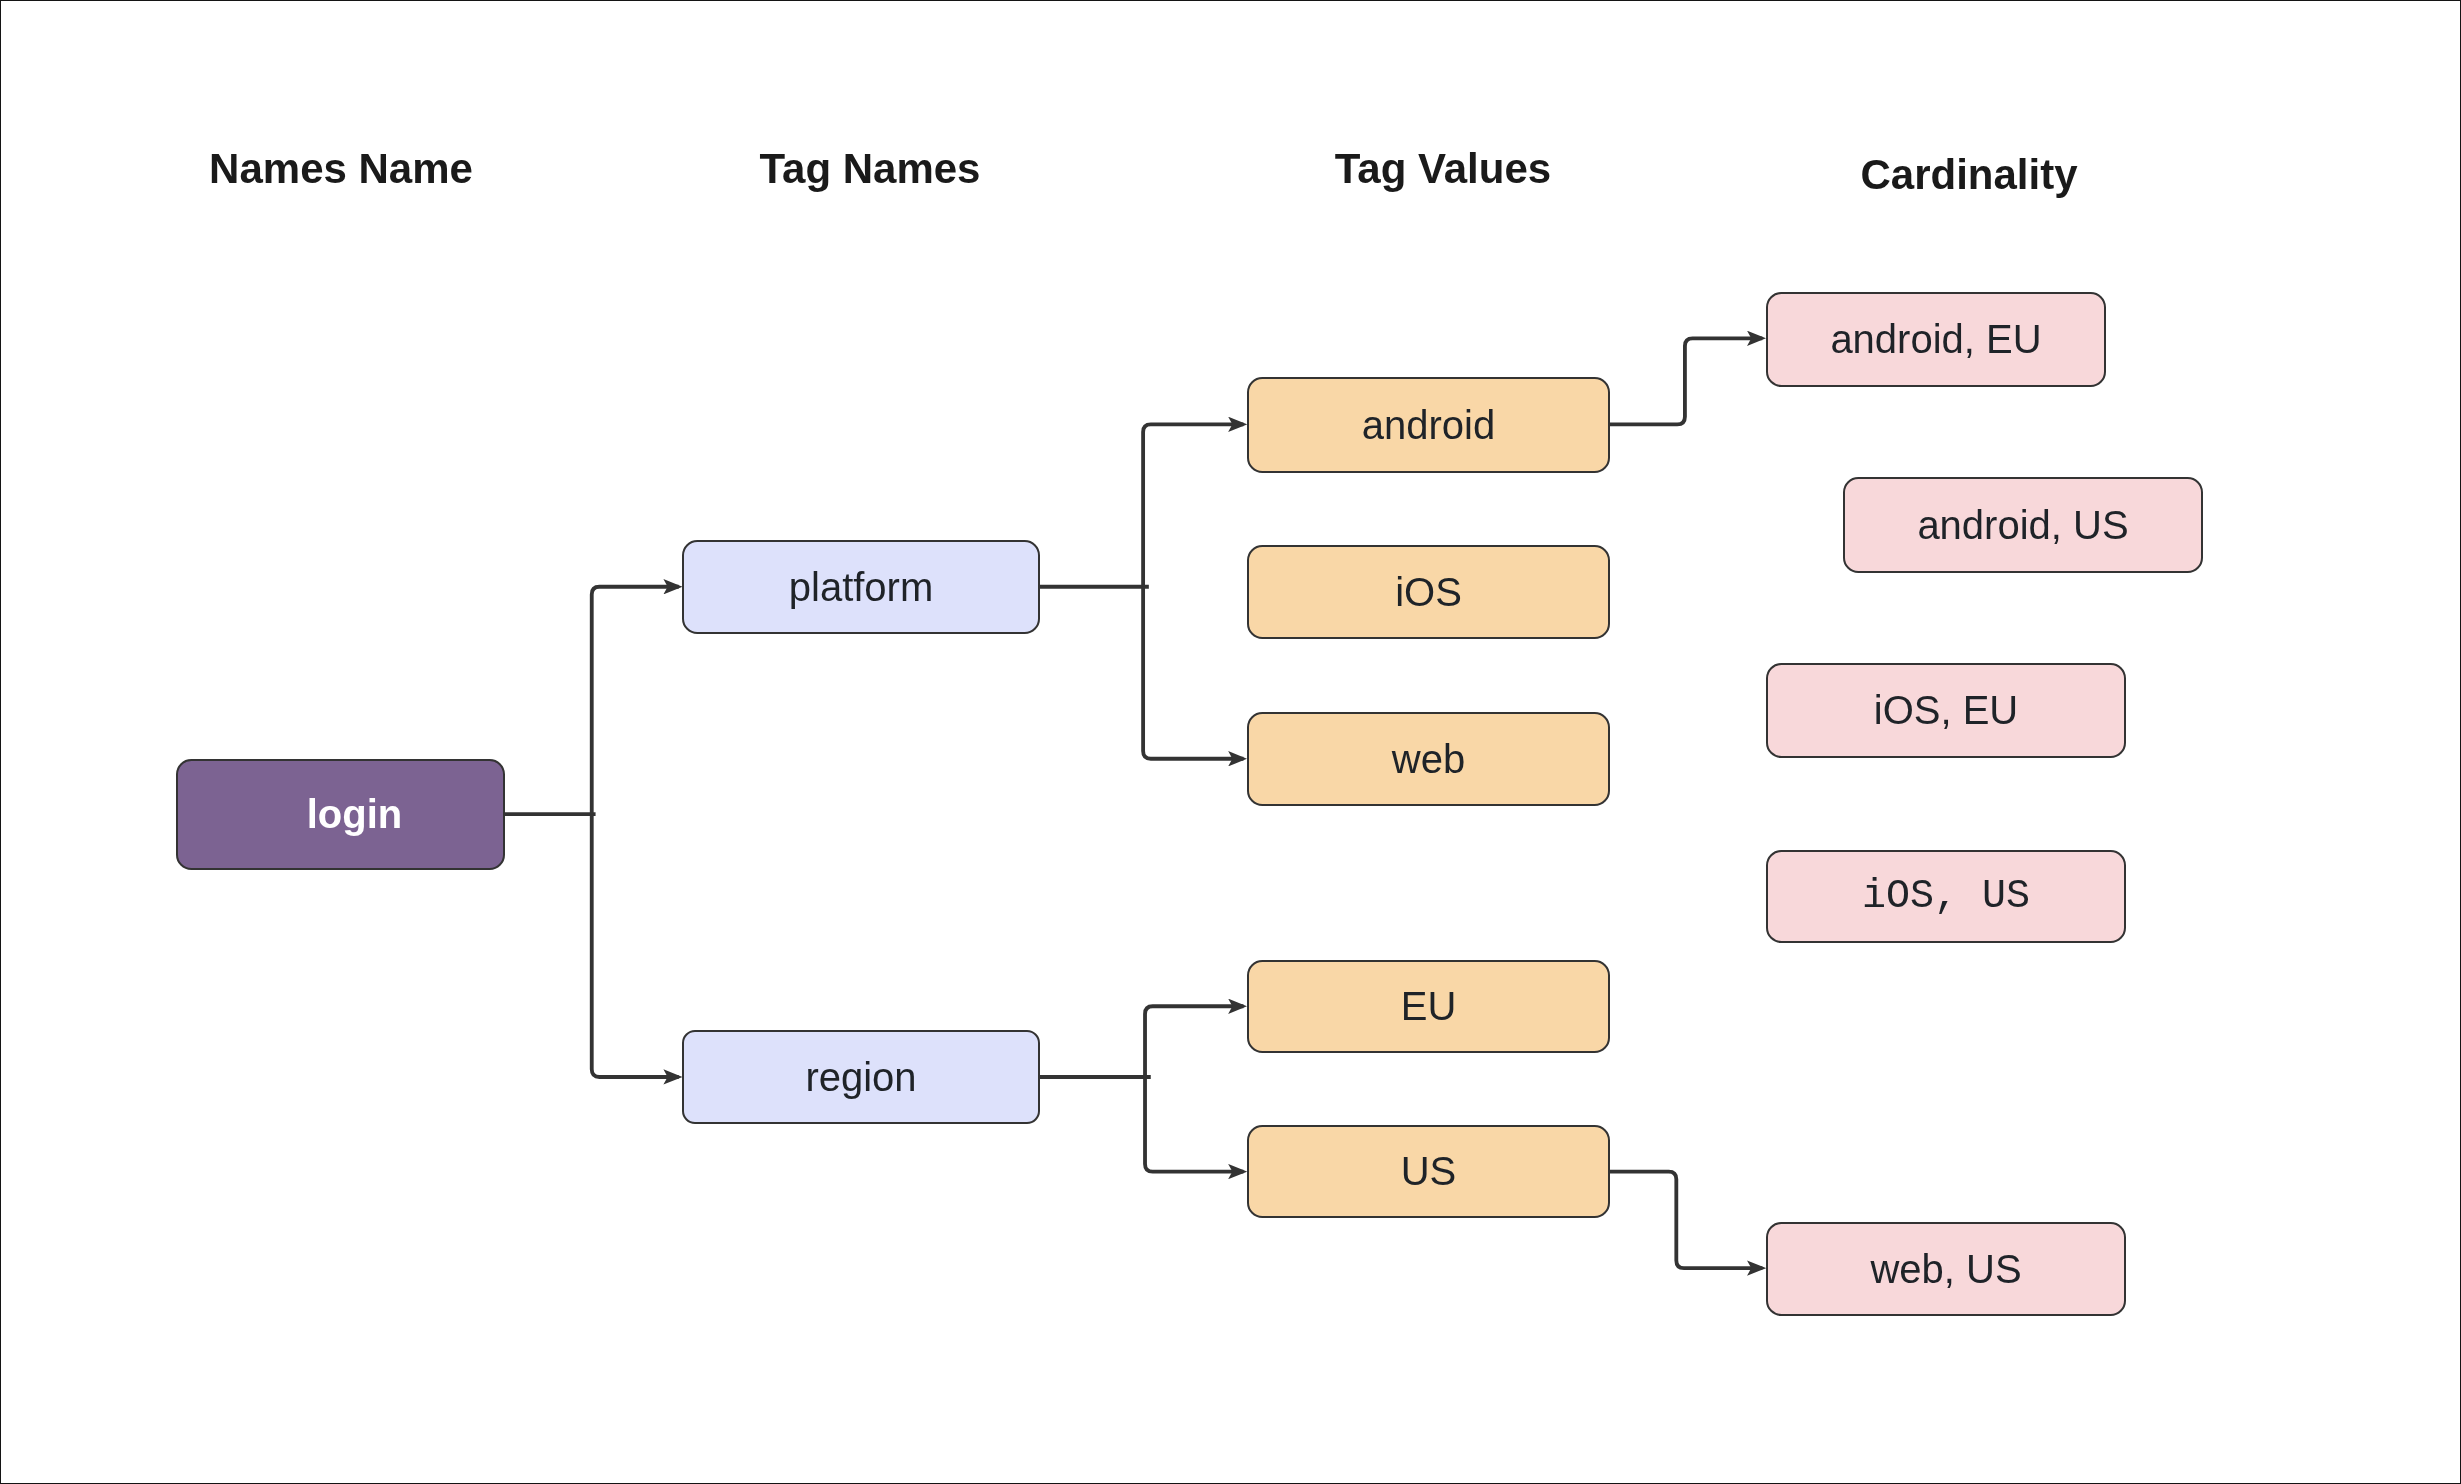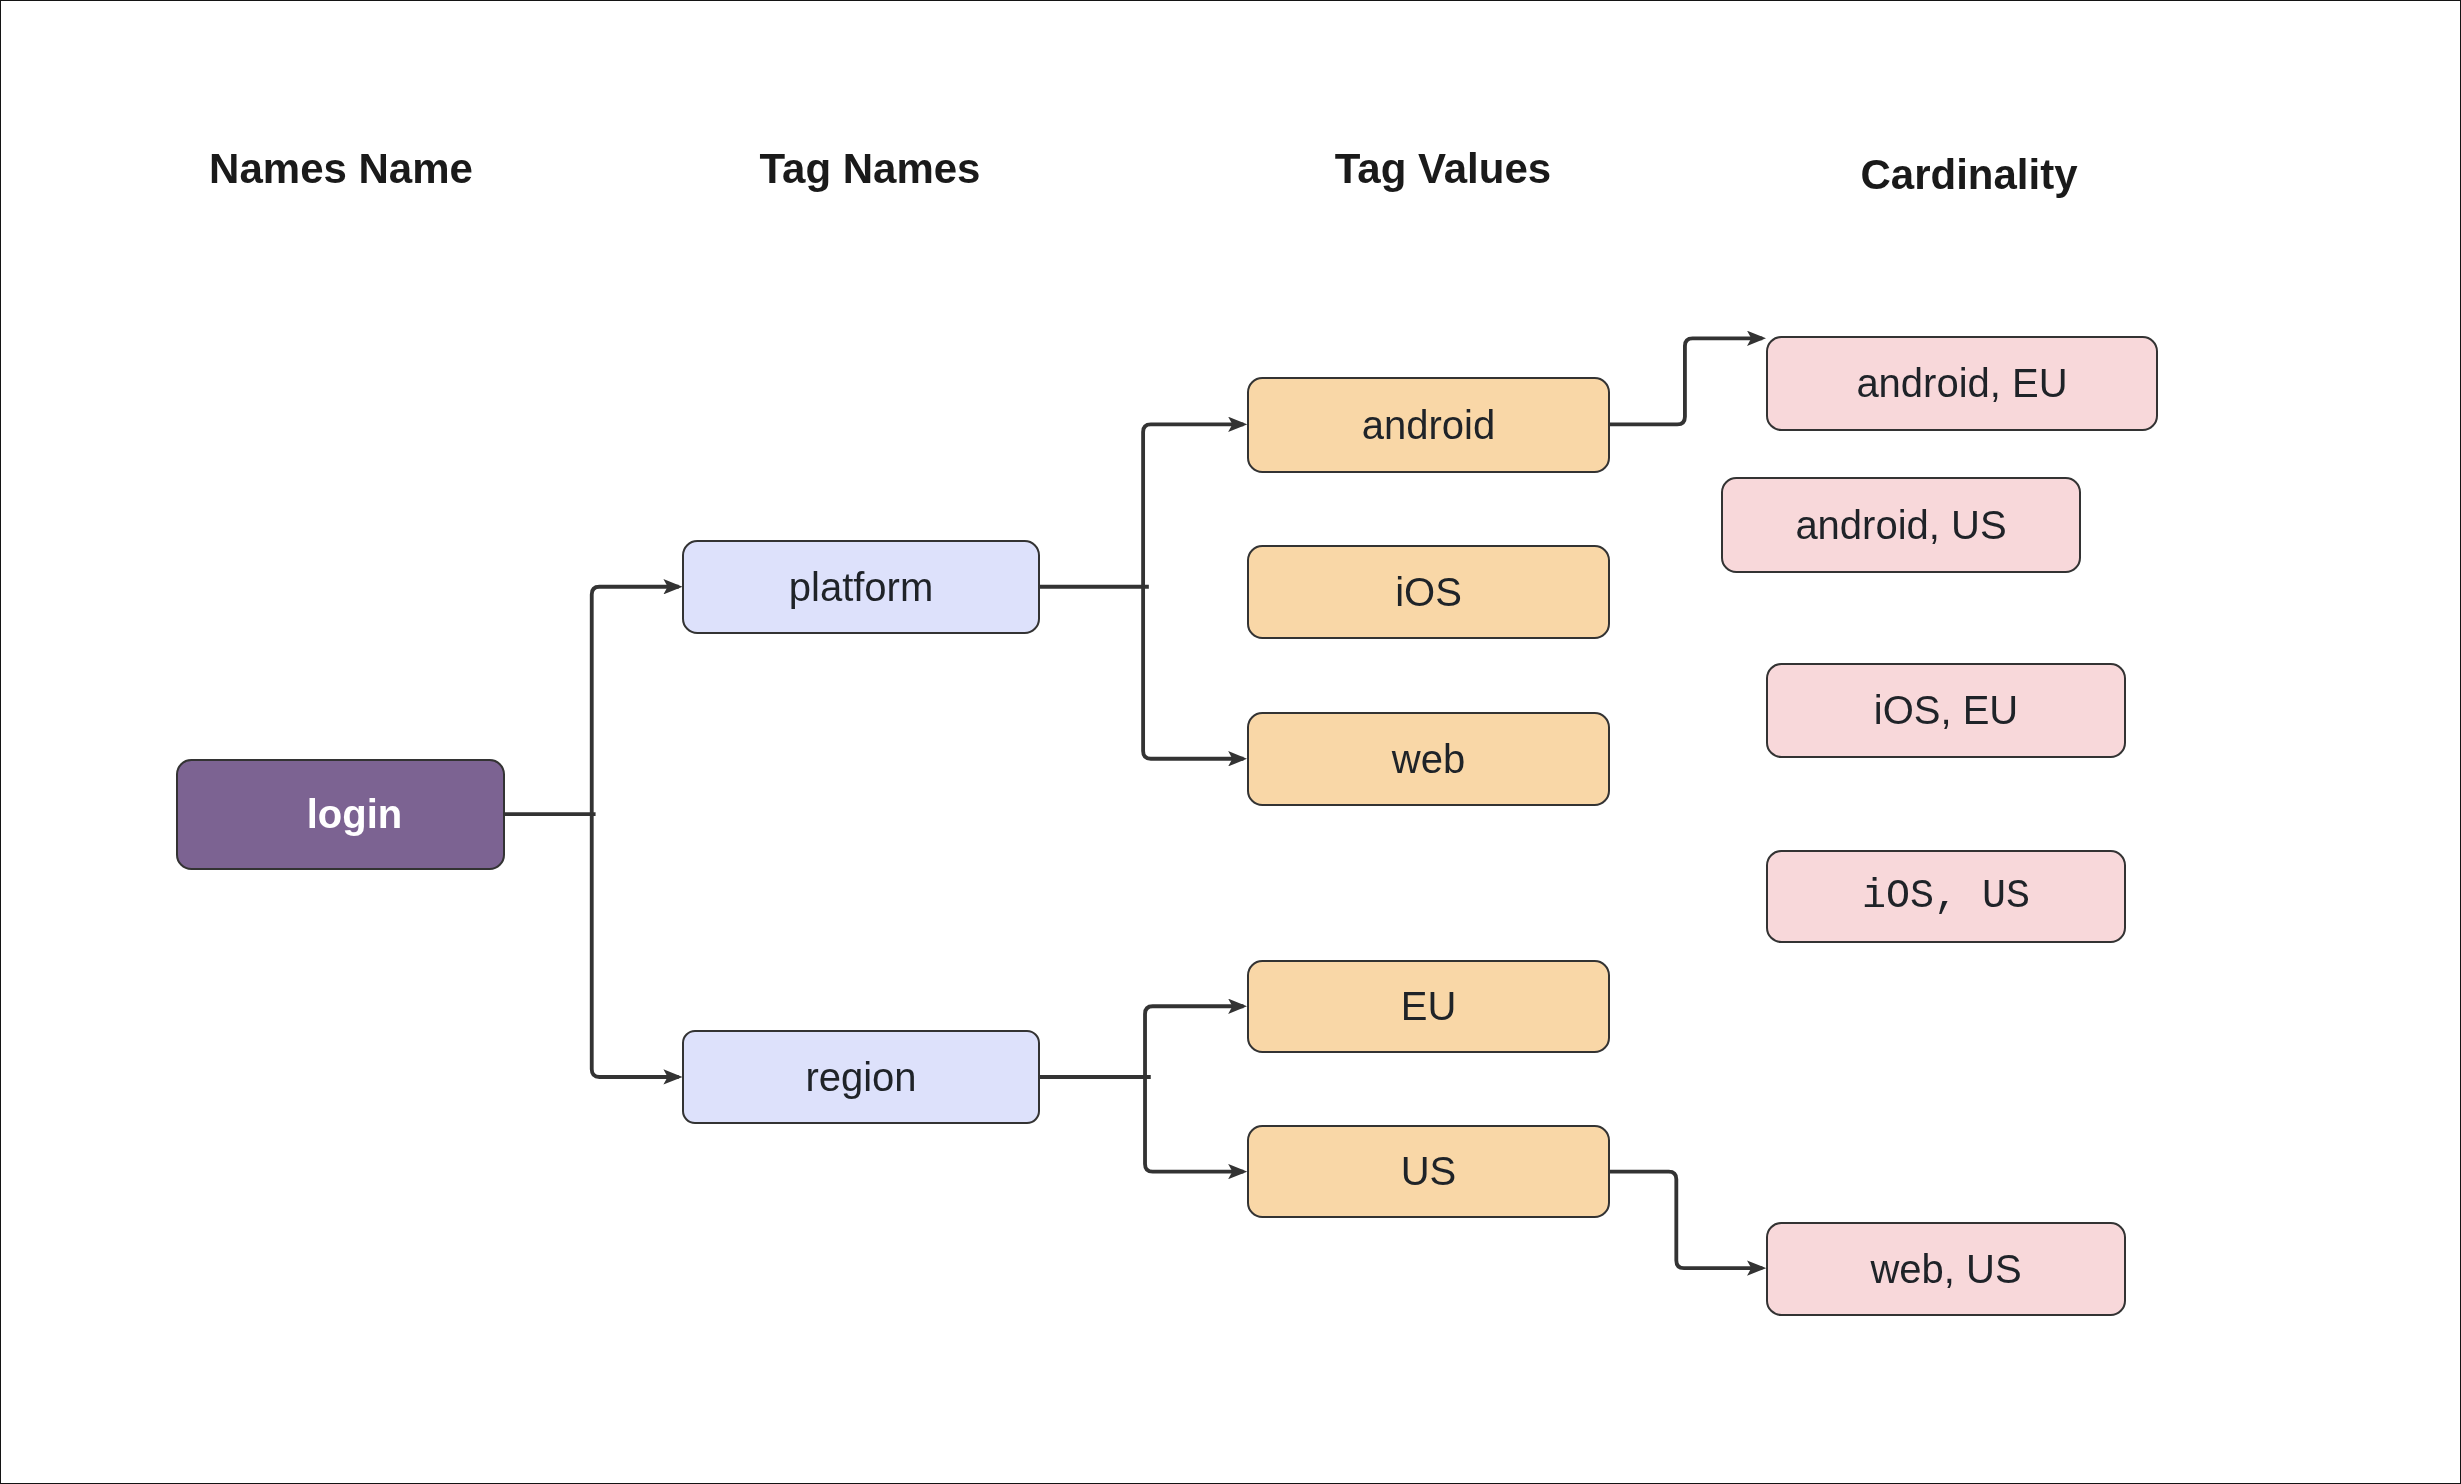--- a/index.html
+++ b/index.html
@@ -93,20 +93,20 @@
 
   <div class="node node-tagname" style="left:681px; top:539px; width:358px; height:94px;">platform</div>
   <div class="node node-tagname" style="left:681px; top:1029px; width:358px; height:94px;border-radius:13px;">region</div>
 
   <div class="node node-tagvalue" style="left:1246px; top:376px; width:363px; height:96px;">android</div>
   <div class="node node-tagvalue" style="left:1246px; top:544px; width:363px; height:94px;">iOS</div>
   <div class="node node-tagvalue" style="left:1246px; top:711px; width:363px; height:94px;">web</div>
   <div class="node node-tagvalue" style="left:1246px; top:959px; width:363px; height:93px;">EU</div>
   <div class="node node-tagvalue" style="left:1246px; top:1124px; width:363px; height:93px;">US</div>
 
-  <div class="node node-cardinality" style="left:1765px; top:291px; width:392px; height:95px;margin-top:44px;">android, EU</div>
-  <div class="node node-cardinality" style="left:1720px; top:476px; width:360px; height:96px;">android, US</div>
+  <div class="node node-cardinality" style="left:1765px; top:291px; width:340px; height:95px;">android, EU</div>
+  <div class="node node-cardinality" style="left:1842px; top:476px; width:360px; height:96px;">android, US</div>
   <div class="node node-cardinality" style="left:1765px; top:662px; width:360px; height:95px;">iOS, EU</div>
   <div class="node node-cardinality" style="left:1765px; top:849px; width:360px; height:93px;font-family:Liberation Mono, monospace;">iOS, US</div>
   <div class="node node-cardinality" style="left:1765px; top:1221px; width:360px; height:94px;">web, US</div>
 
 </div>
 
 
 </body></html>

